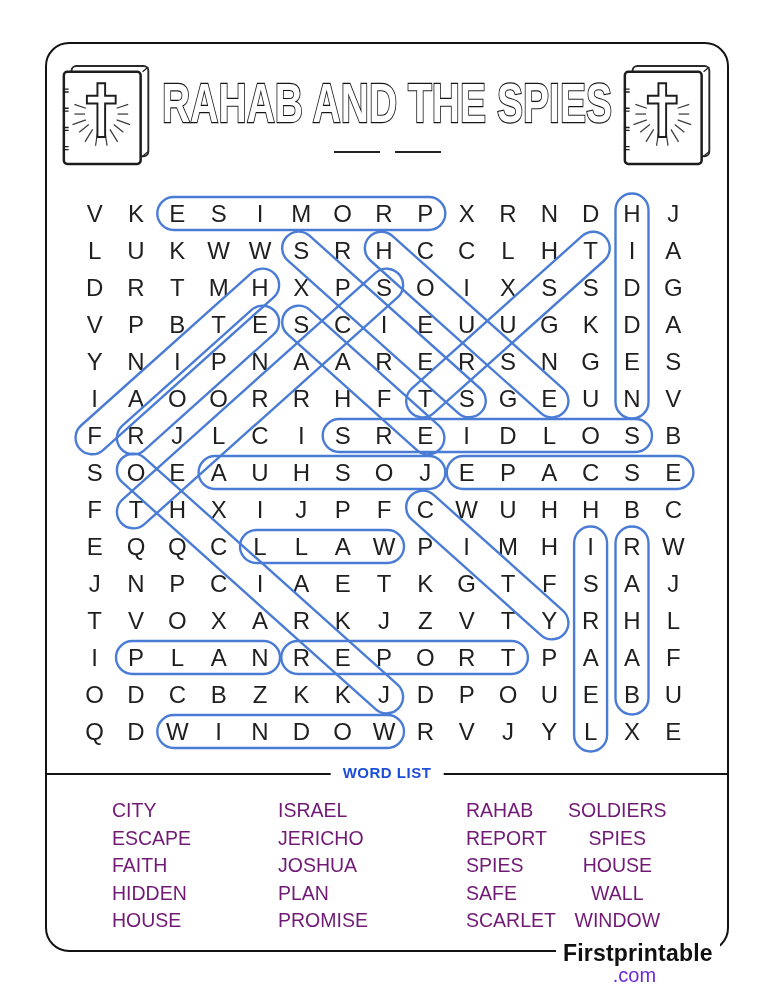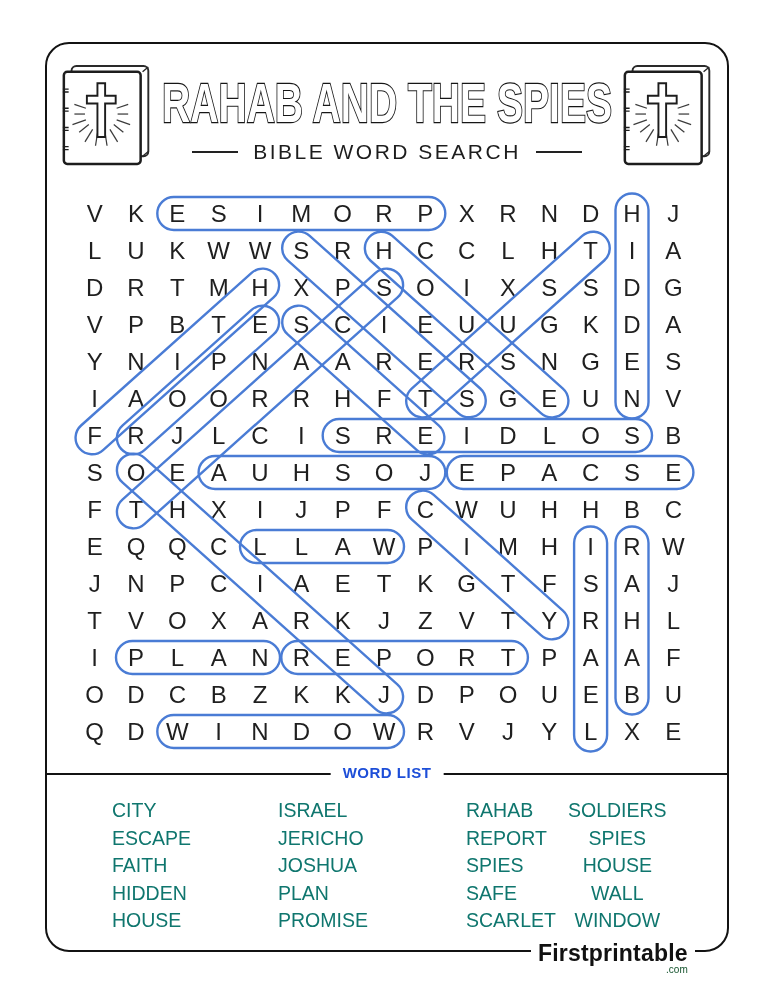--- a/index.html
+++ b/index.html
@@ -29,29 +29,29 @@
   .capsules{position:absolute;left:0;top:0;pointer-events:none;}
   .wl-divider{
     position:absolute;left:45px;top:773px;width:684px;height:0;
     border-top:2.5px solid #131313;
   }
   .wl-heading{
     position:absolute;left:50%;top:-11px;transform:translateX(-50%);
     background:#fff;padding:0 12px;font-size:15px;font-weight:bold;letter-spacing:.5px;color:#1d4ed8;
     white-space:nowrap;
   }
-  .wl-col{position:absolute;top:797px;font-size:19.5px;color:#0f766e;}
+  .wl-col{position:absolute;top:797px;font-size:19.5px;color:#701a75;}
   .wl-col .wl-item{line-height:27.6px;}
   .wl-col-0{left:112px;} .wl-col-1{left:258px;margin-left:20px;} .wl-col-2{left:418px;margin-left:48px;} .wl-col-3{left:568px;text-align:center;}
-  .footer-logo{position:absolute;left:531px;top:940px;z-index:2;text-align:right;}
+  .footer-logo{position:absolute;left:556px;top:940px;z-index:2;text-align:center;}
   .brand{
     display:inline-block;background:#fff;padding:0 7px;
     font-size:23px;font-weight:bold;color:#111;letter-spacing:.2px;
   }
-  .brand-suffix{display:block;font-size:10px;color:#14532d;margin-top:-3px;padding-right:7px;}
+  .brand-suffix{display:block;font-size:20px;color:#6d28d9;margin-top:-3px;padding-right:7px;}
 </style>
 </head>
 <body>
 
 <div class="sheet-border"></div>
 
 <svg width="0" height="0" style="position:absolute">
   <defs>
     <g id="bible-book">
       <rect x="12" y="2" width="80" height="94" rx="5" fill="#fff" stroke="#2a2a2a" stroke-width="2"></rect>
@@ -83,21 +83,20 @@
 <svg class="bible bible-right" viewBox="0 0 100 106">
   <use href="#bible-book"></use>
 </svg>
 
 <svg class="title-svg" width="458" height="60">
   <text x="229" y="46" text-anchor="middle" textLength="450" lengthAdjust="spacingAndGlyphs" font-family="Liberation Sans, sans-serif" font-size="56" font-weight="700" fill="#ffffff" stroke="#161616" stroke-width="2.3" paint-order="stroke">RAHAB AND THE SPIES</text>
 </svg>
 
 <div class="subtitle">
   <span class="subtitle-dash"></span>
-  <span class="subtitle-text">BIBLE WORD SEARCH</span>
   <span class="subtitle-dash"></span>
 </div>
 
 <div class="letter-grid" id="grid">
     <span class="cell">V</span>
     <span class="cell">K</span>
     <span class="cell">E</span>
     <span class="cell">S</span>
     <span class="cell">I</span>
     <span class="cell">M</span>

